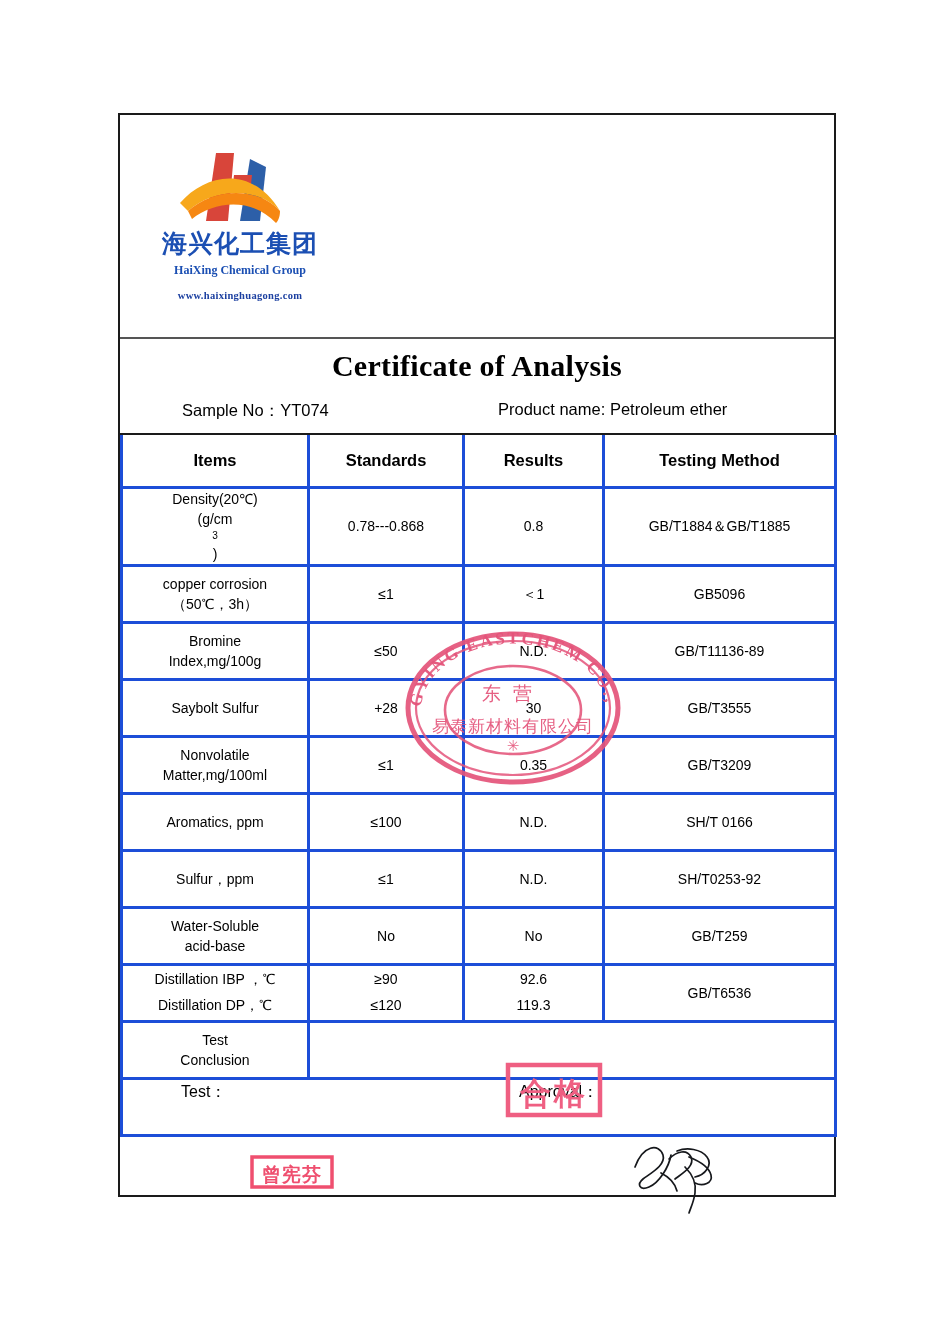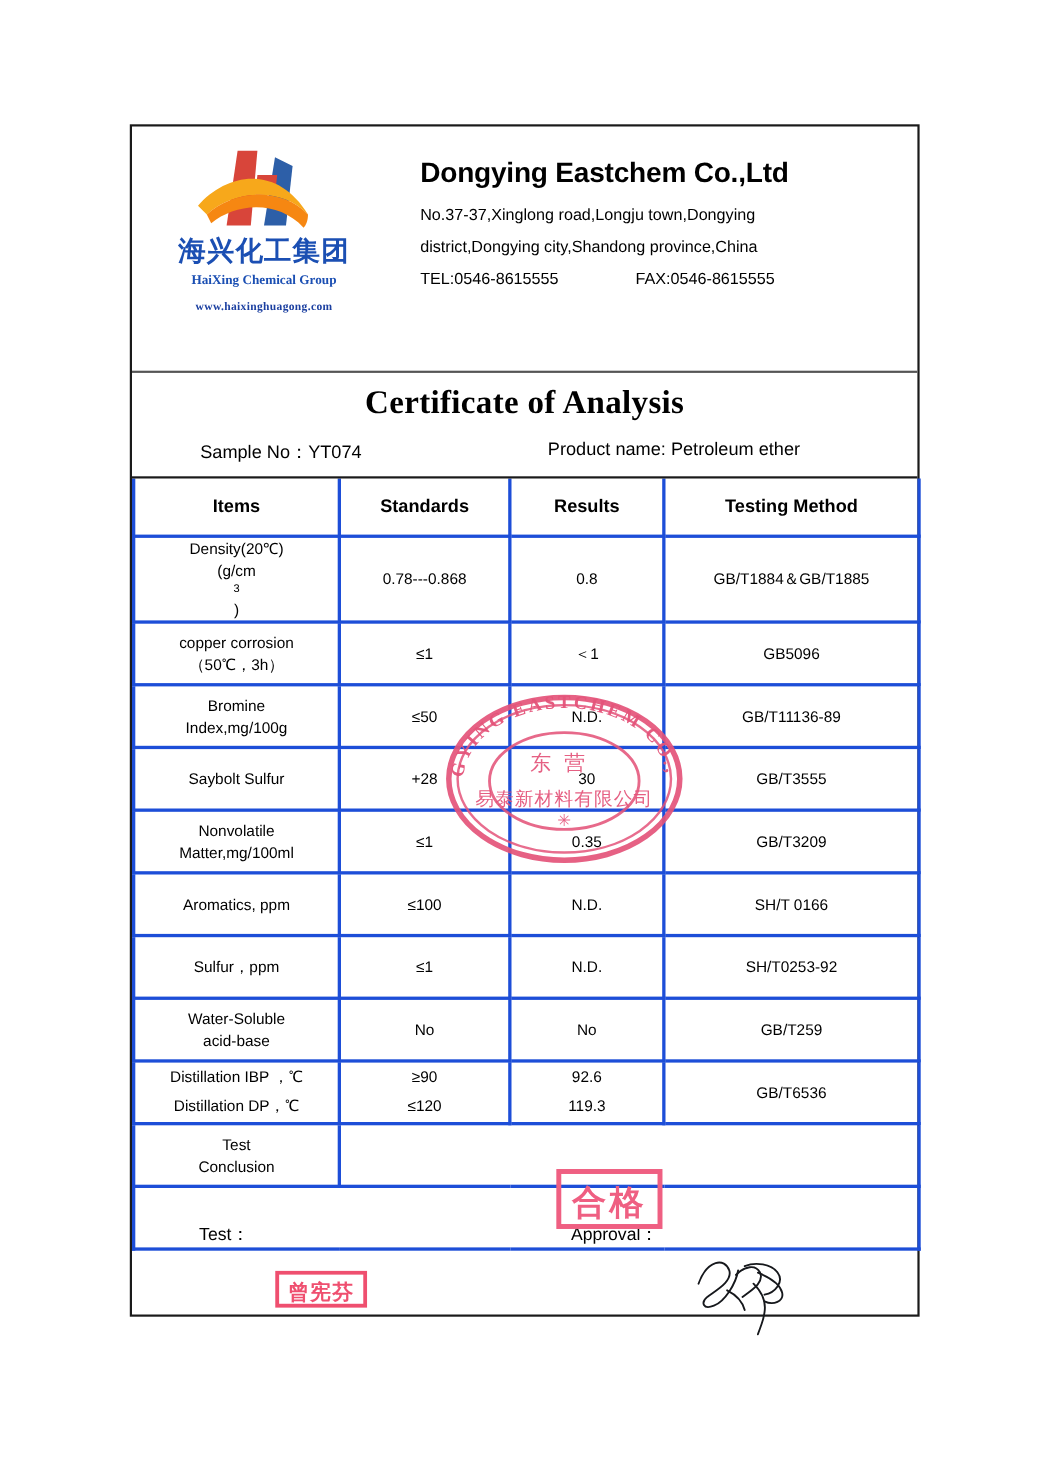--- a/index.html
+++ b/index.html
@@ -23,21 +23,21 @@
   .letterhead{
     display:flex;
     height:224px;
     border-bottom:2px solid #555;
     box-sizing:border-box;
   }
   .logo-box{
     width:240px;
     display:flex;flex-direction:column;
     align-items:center;justify-content:flex-start;
-    padding-top:14px;
+    padding-top:30px;
     box-sizing:border-box;
   }
   .logo-mark{width:128px;height:84px;display:block;}
   .logo-cn{
     color:#1b4fb3;
     font-family:"DejaVu Sans", sans-serif;
     font-size:25px;font-weight:bold;
     letter-spacing:1px;
     margin-top:2px;
     line-height:1;
@@ -151,21 +151,21 @@
   td.concl-body{height:102px;position:relative;}
 
   
   td.sig-cell{
     height:51px;
     text-align:left;
     position:relative;
     padding:0;
   }
   .sig-inner{
-    display:flex;align-items:flex-end;height:100%;
+    display:flex;align-items:flex-start;height:100%;
     padding-left:52px;position:relative;
   }
   .test-label{font-size:16px;}
   .approval-label{font-size:16px;position:absolute;left:390px;}
 
   
   .stamp-company{
     position:absolute;
     left:281px; top:513px;
     width:225px;height:160px;
@@ -204,29 +204,20 @@
         <polygon points="74,14 90,22 84,76 64,76" fill="#2d5fa8"></polygon>
         <polygon points="58,30 76,30 74,48 56,48" fill="#d8453a"></polygon>
         <path d="M4,58 C30,28 76,20 104,66 C80,40 36,44 12,66 Z" fill="#f7a81b"></path>
         <path d="M12,66 C36,44 80,40 104,66 C104,72 102,76 100,78 C76,52 38,56 16,74 Z" fill="#f68712"></path>
       </svg>
       <div class="logo-cn">海兴化工集团</div>
       <div class="logo-en">HaiXing Chemical Group</div>
       <div class="logo-url">www.haixinghuagong.com</div>
     </div>
 
-    <div class="company-box">
-      <div class="company-name">Dongying Eastchem Co.,Ltd</div>
-      <div class="addr-line">No.37-37,Xinglong road,Longju town,Dongying</div>
-      <div class="addr-line">district,Dongying city,Shandong province,China</div>
-      <div class="contact-line">
-        <span>TEL:0546-8615555</span>
-        <span>FAX:0546-8615555</span>
-      </div>
-    </div>
   </div>
 
   <div class="title-block">
     <div class="doc-title">Certificate of Analysis</div>
     <div class="sample-row">
       <div class="sample-no">
         <span>Sample No：</span><span>YT074</span>
       </div>
       <div class="product-name">
         <span>Product name:</span>

